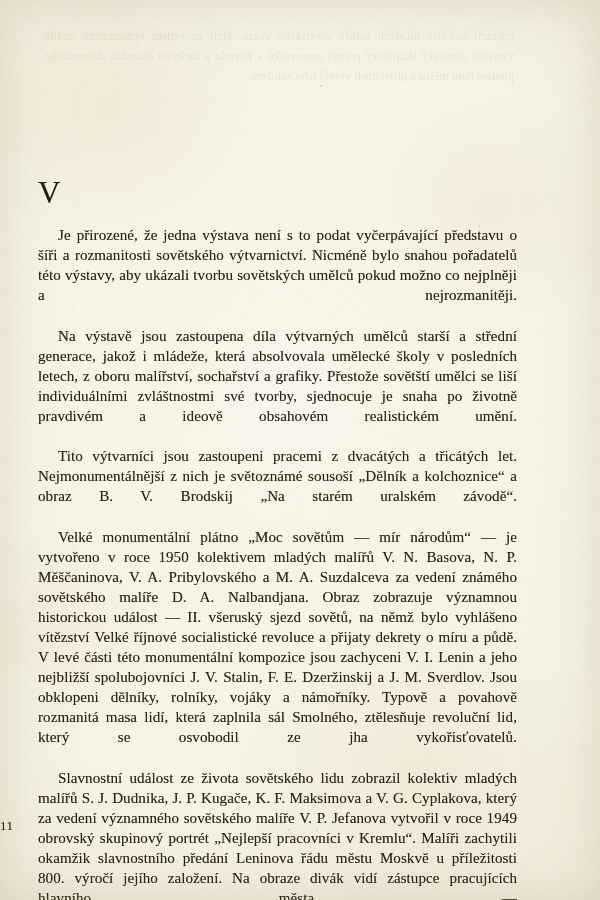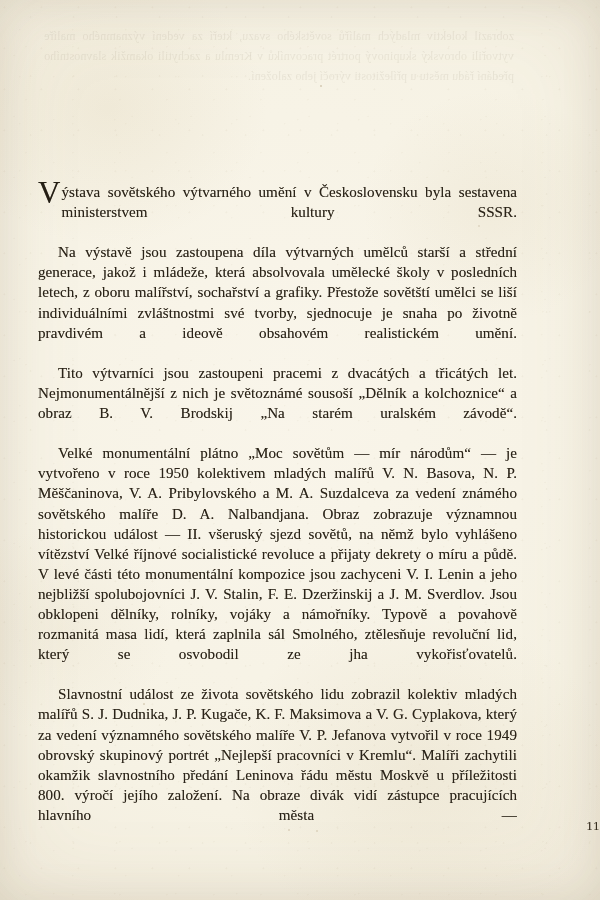--- a/index.html
+++ b/index.html
@@ -115,21 +115,21 @@
     font-weight: 400;
     text-shadow: 0 0 .5px rgba(36,30,20,.5);
   }
 
   
   .folio {
     position: absolute;
     left: 0;
     right: 0;
     top: 818px;
-    text-align: right;
+    text-align: left;
     font-size: 13px;
     color: #2c2519;
     letter-spacing: .6px;
     text-shadow: 0 0 .35px rgba(44,37,25,.4);
   }
 
   
   .speck { position: absolute; background: #b9a888; border-radius: 50%; pointer-events: none; opacity: .55; }
   .s1 { left: 320px; top: 85px;  width: 2.4px; height: 2.4px; }
   .s2 { left: 288px; top: 829px; width: 1.8px; height: 1.8px; opacity:.4; }
@@ -142,22 +142,23 @@
 
 <div class="page">
 
   <div class="paper-stain"></div>
   <div class="paper-grain"></div>
 
   <div class="bleed">zobrazil kolektiv mladých malířů sovětského svazu, kteří za vedení významného malíře vytvořili obrovský skupinový portrét pracovníků v Kremlu a zachytili okamžik slavnostního předání řádu městu u příležitosti výročí jeho založení.</div>
 
   <div class="column">
 
-    <p class="para"><span class="initial">V</span><span>ýstava sovětského výtvarného umění v Československu byla sestavena ministerstvem kultury SSSR.</span></p>
+    <p class="para"><span class="initial">V</span></p>
 
+    <p class="para">Je přirozené, že jedna výstava není s to podat vyčerpávající představu o šíři a rozmanitosti sovětského výtvarnictví. Nicméně bylo snahou pořadatelů této výstavy, aby ukázali tvorbu sovětských umělců pokud možno co nejplněji a nejrozmanitěji.</p>
 
     <p class="para">Na výstavě jsou zastoupena díla výtvarných umělců starší a střední generace, jakož i mládeže, která absolvovala umělecké školy v posledních letech, z oboru malířství, sochařství a grafiky. Přestože sovětští umělci se liší individuálními zvláštnostmi své tvorby, sjednocuje je snaha po životně pravdivém a ideově obsahovém realistickém umění.</p>
 
 
     <p class="para">Tito výtvarníci jsou zastoupeni pracemi z dvacátých a třicátých let. Nejmonumentálnější z nich je světoznámé sousoší „Dělník a kolchoznice“ a obraz B. V. Brodskij „Na starém uralském závodě“.</p>
 
     <p class="para">Velké monumentální plátno „Moc sovětům — mír národům“ — je vytvořeno v roce 1950 kolektivem mladých malířů V. N. Basova, N. P. Měščaninova, V. A. Pribylovského a M. A. Suzdalceva za vedení známého sovětského malíře D. A. Nalbandjana. Obraz zobrazuje významnou historickou událost — II. všeruský sjezd sovětů, na němž bylo vyhlášeno vítězství Velké říjnové socialistické revoluce a přijaty dekrety o míru a půdě. V levé části této monumentální kompozice jsou zachyceni V. I. Lenin a jeho nejbližší spolubojovníci J. V. Stalin, F. E. Dzeržinskij a J. M. Sverdlov. Jsou obklopeni dělníky, rolníky, vojáky a námořníky. Typově a povahově rozmanitá masa lidí, která zaplnila sál Smolného, ztělesňuje revoluční lid, který se osvobodil ze jha vykořisťovatelů.</p>
 
     <p class="para">Slavnostní událost ze života sovětského lidu zobrazil kolektiv mladých malířů S. J. Dudnika, J. P. Kugače, K. F. Maksimova a V. G. Cyplakova, který za vedení významného sovětského malíře V. P. Jefanova vytvořil v roce 1949 obrovský skupinový portrét „Nejlepší pracovníci v Kremlu“. Malíři zachytili okamžik slavnostního předání Leninova řádu městu Moskvě u příležitosti 800. výročí jejího založení. Na obraze divák vidí zástupce pracujících hlavního města —</p>
 

